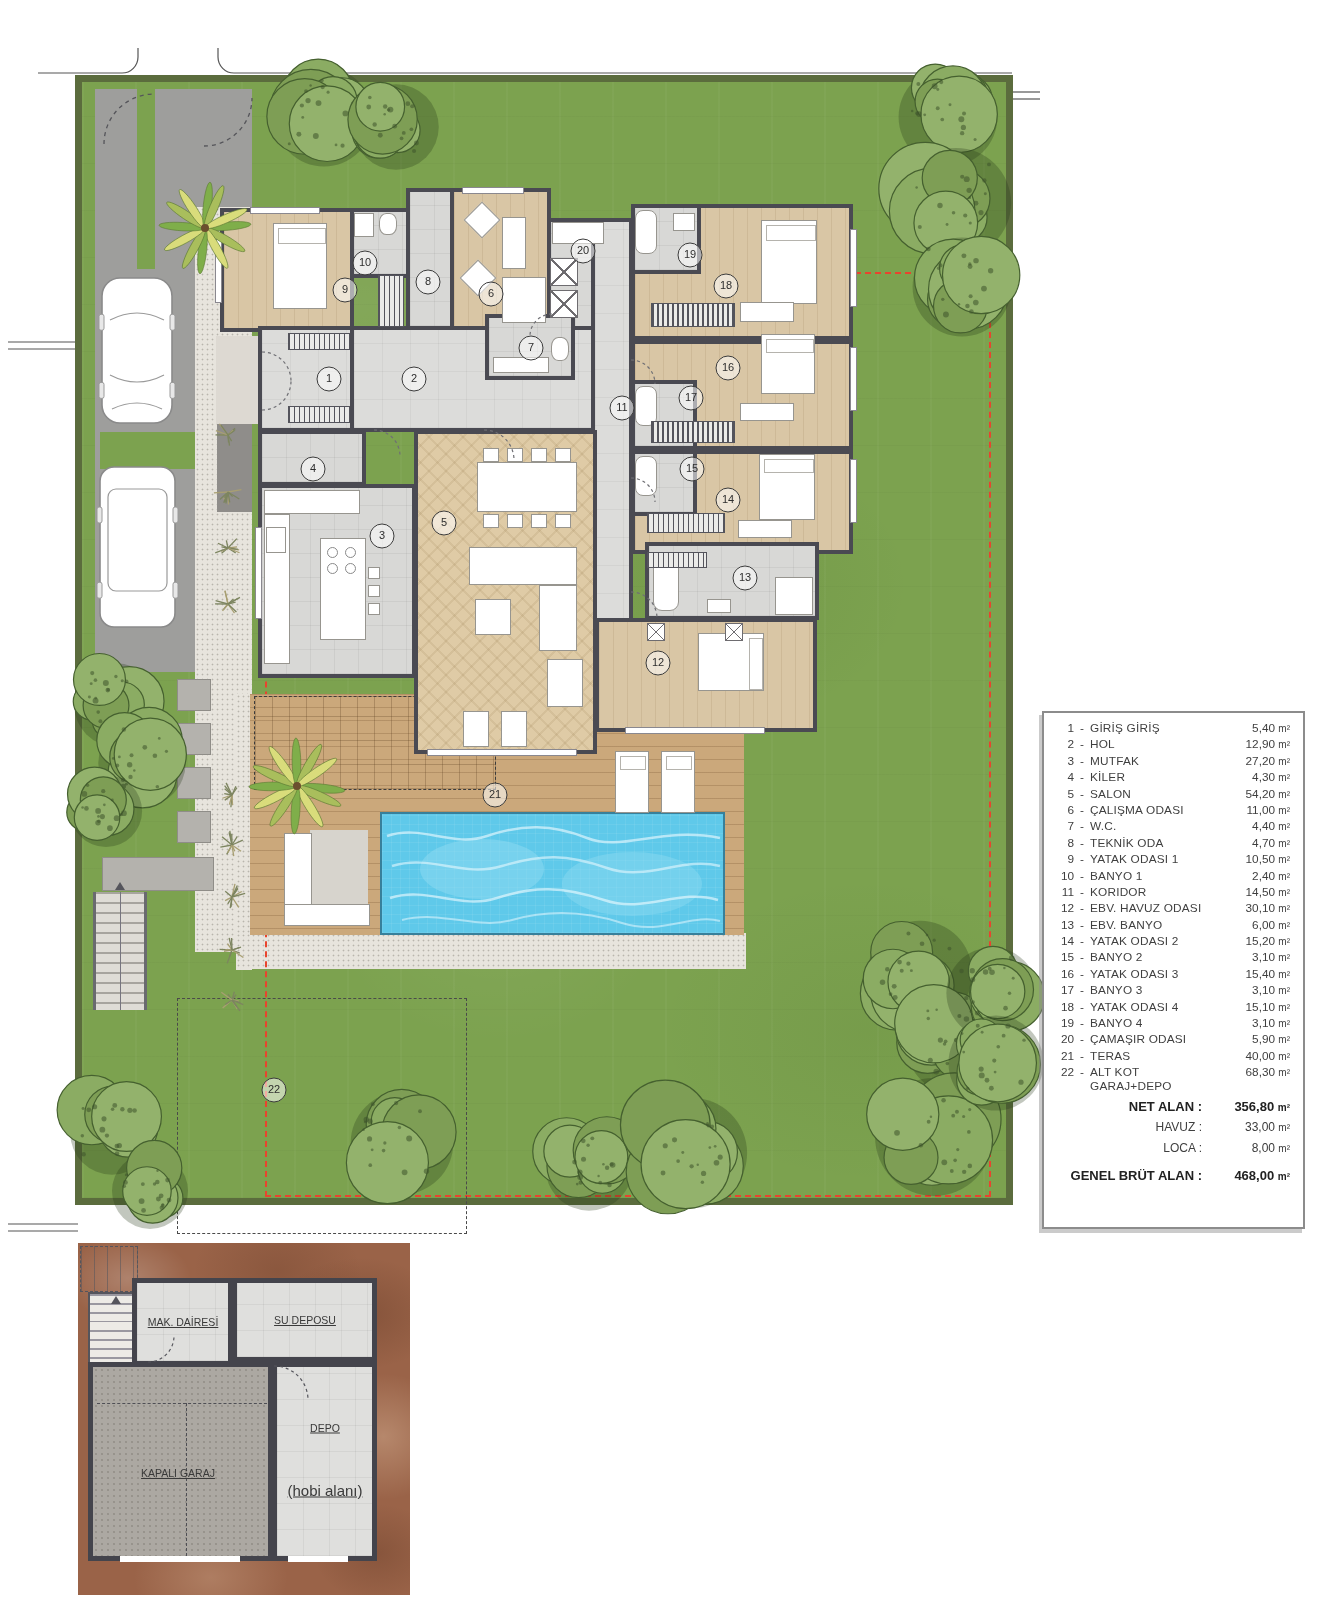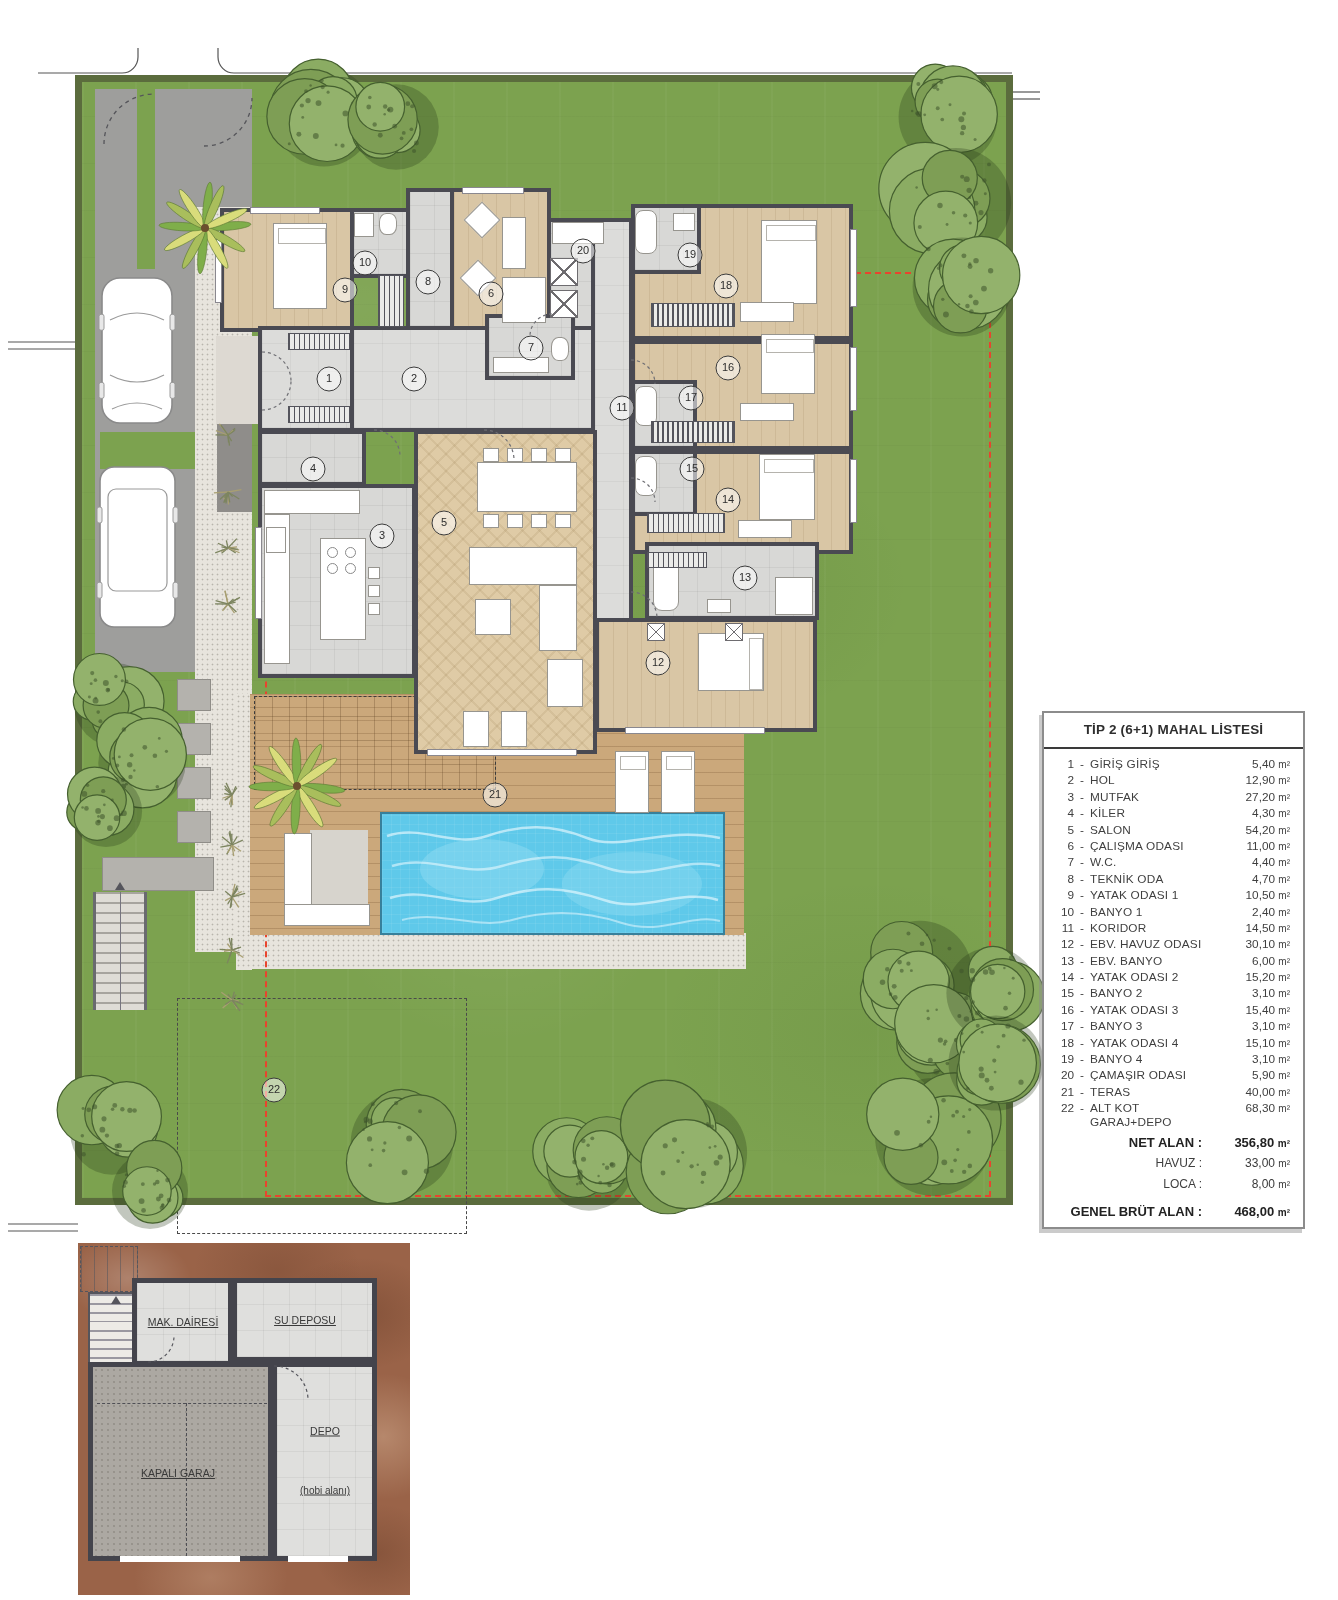--- a/index.html
+++ b/index.html
@@ -973,21 +973,20 @@
         <rect x="100" y="467" width="75" height="160" rx="14" fill="#fff" stroke="#8a8a8a" stroke-width="1.6"></rect>
         <rect x="108" y="489" width="59" height="102" rx="8" fill="none" stroke="#9a9a9a" stroke-width="1.2"></rect>
         <rect x="97" y="507" width="5" height="16" rx="2" fill="#e8e8e8" stroke="#9a9a9a" stroke-width="1"></rect>
         <rect x="173" y="507" width="5" height="16" rx="2" fill="#e8e8e8" stroke="#9a9a9a" stroke-width="1"></rect>
         <rect x="97" y="582.2" width="5" height="16" rx="2" fill="#e8e8e8" stroke="#9a9a9a" stroke-width="1"></rect>
         <rect x="173" y="582.2" width="5" height="16" rx="2" fill="#e8e8e8" stroke="#9a9a9a" stroke-width="1"></rect>
       </g>
     </svg>
 
   <div class="legend">
-    <div class="legend-header">TİP 2 (6+1) MAHAL LİSTESİ</div>
     <div class="lrows" id="lrows">
         <div class="lrow">
           <span class="lno">1</span>
           <span class="ldash">-</span>
           <span class="lname">GİRİŞ GİRİŞ</span>
           <span class="larea">5,40 <span class="unit">m²</span></span>
         </div>
         <div class="lrow">
           <span class="lno">2</span>
           <span class="ldash">-</span>
@@ -1154,17 +1153,17 @@
       <g fill="none" stroke="#55555c" stroke-width="1.2" stroke-dasharray="3 3">
         <path d="M196,123 A34,34 0 0 1 230,157"></path>
         <path d="M70,119 A26,26 0 0 0 96,93"></path>
       </g>
     </svg>
     <div class="blabel" style="left:105px;top:79px;">MAK. DAİRESİ</div>
     <div class="blabel" style="left:227px;top:77px;">SU DEPOSU</div>
     <div class="blabel" style="left:100px;top:230px;">KAPALI GARAJ</div>
     <div class="blabel" style="left:247px;top:217px;">
       <div>DEPO</div>
-      <div style="font-size:10px;margin-top:48px;">(hobi alanı)</div>
+      <div style="font-size:15px;margin-top:48px;">(hobi alanı)</div>
     </div>
   </div>
 
 </div>
 
 </body></html>

